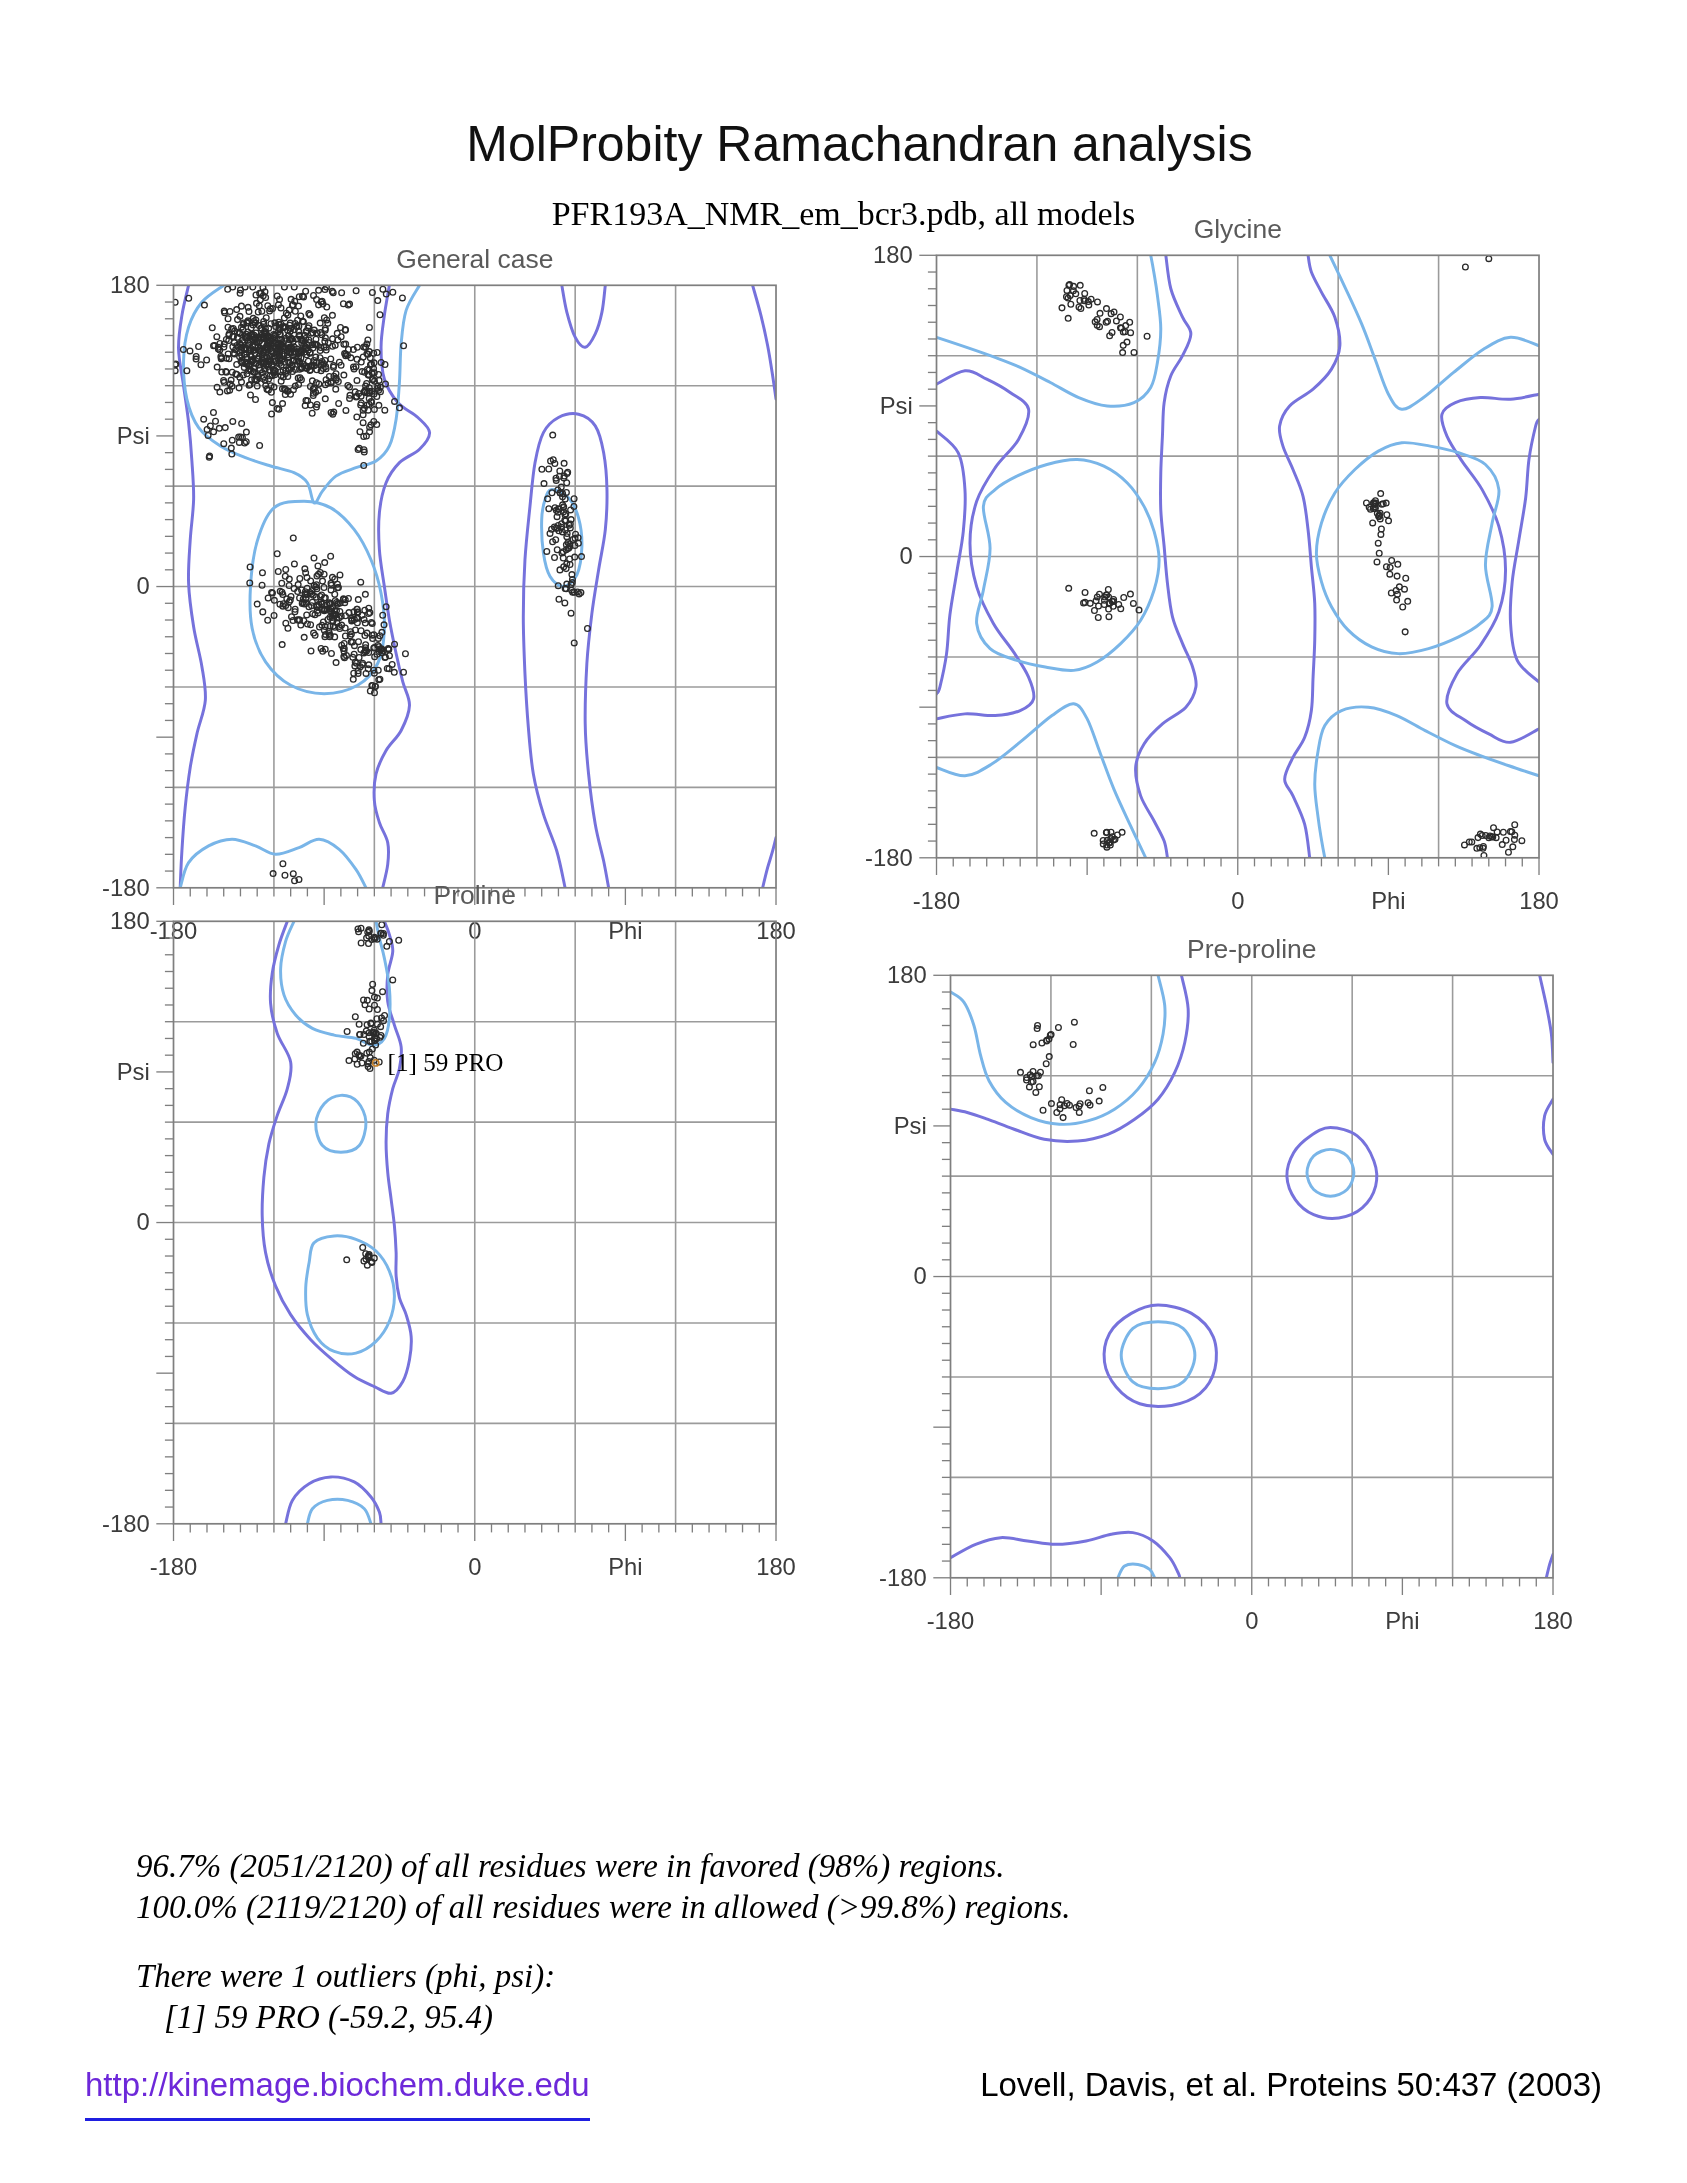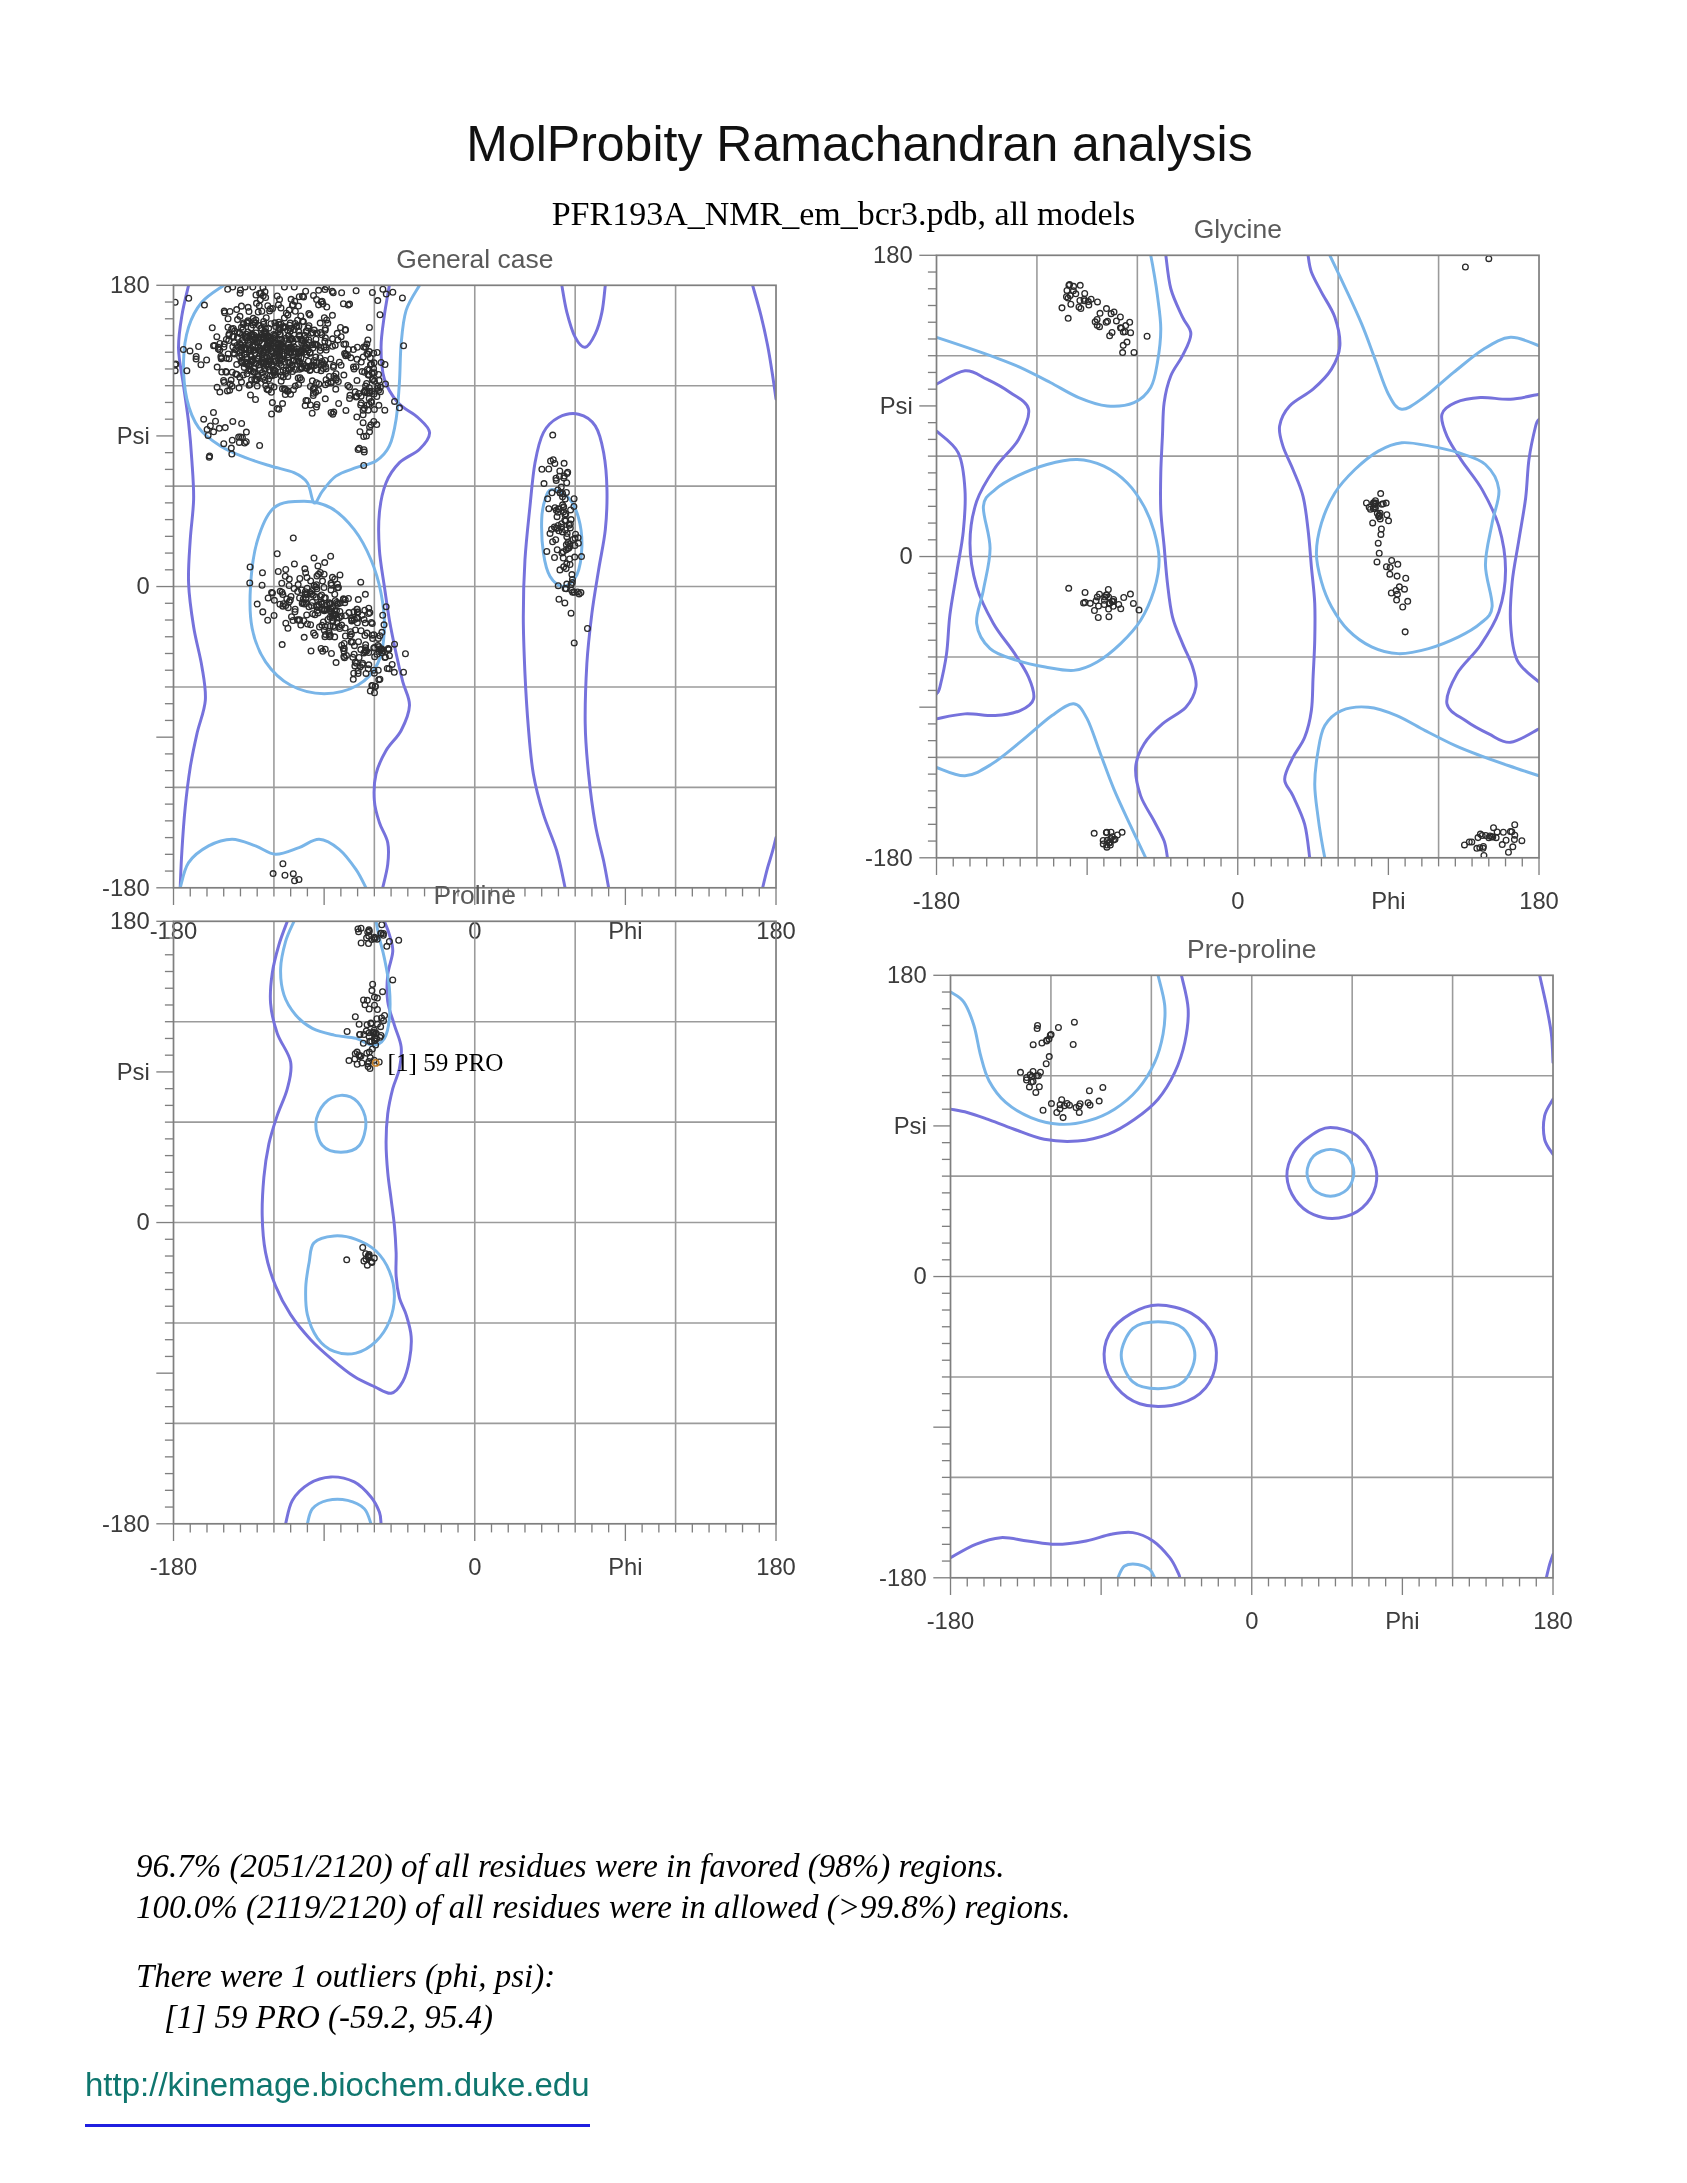--- a/index.html
+++ b/index.html
@@ -12,21 +12,21 @@
   .plotbox{position:absolute;width:742px;height:748px;}
   #plot-0{left:74px;top:209px;margin-top:30px;}
   #plot-1{left:837px;top:209px;}
   #plot-2{left:74px;top:875px;}
   #plot-3{left:851px;top:929px;text-align:right;}
   .stats{position:absolute;left:136px;top:1846px;font-family:"Liberation Serif", serif;
     font-size:33px;color:#000;line-height:41px;font-style:italic;}
   .stats .gap{height:28px;}
   .stats .indent{padding-left:28px;}
   .footer-link{position:absolute;left:85px;top:2066px;font-family:"Liberation Sans", sans-serif;
-    font-size:33px;color:#0f766e;text-decoration:none;border-bottom:3.3px solid #1f1fe0;padding-bottom:20px;}
+    font-size:33px;color:#6d28d9;text-decoration:none;border-bottom:3.3px solid #1f1fe0;padding-bottom:14px;}
   .footer-cite{position:absolute;right:85px;top:2066px;font-family:"Liberation Sans", sans-serif;
     font-size:33px;color:#000;}
 </style>
 </head>
 <body>
 
 <div class="page">
   <h1 class="page-title">MolProbity Ramachandran analysis</h1>
   <div class="page-subtitle">PFR193A_NMR_em_bcr3.pdb, all models</div>
 
@@ -2005,14 +2005,15 @@
 
   <div class="stats">
     <div>96.7% (2051/2120) of all residues were in favored (98%) regions.</div>
     <div>100.0% (2119/2120) of all residues were in allowed (&gt;99.8%) regions.</div>
     <div class="gap"></div>
     <div>There were 1 outliers (phi, psi):</div>
     <div class="indent">[1]   59 PRO (-59.2, 95.4)</div>
   </div>
 
   <a class="footer-link" href="#">http://kinemage.biochem.duke.edu</a>
+  <div class="footer-cite">Lovell, Davis, et al. Proteins 50:437 (2003)</div>
 </div>
 
 
 </body></html>

